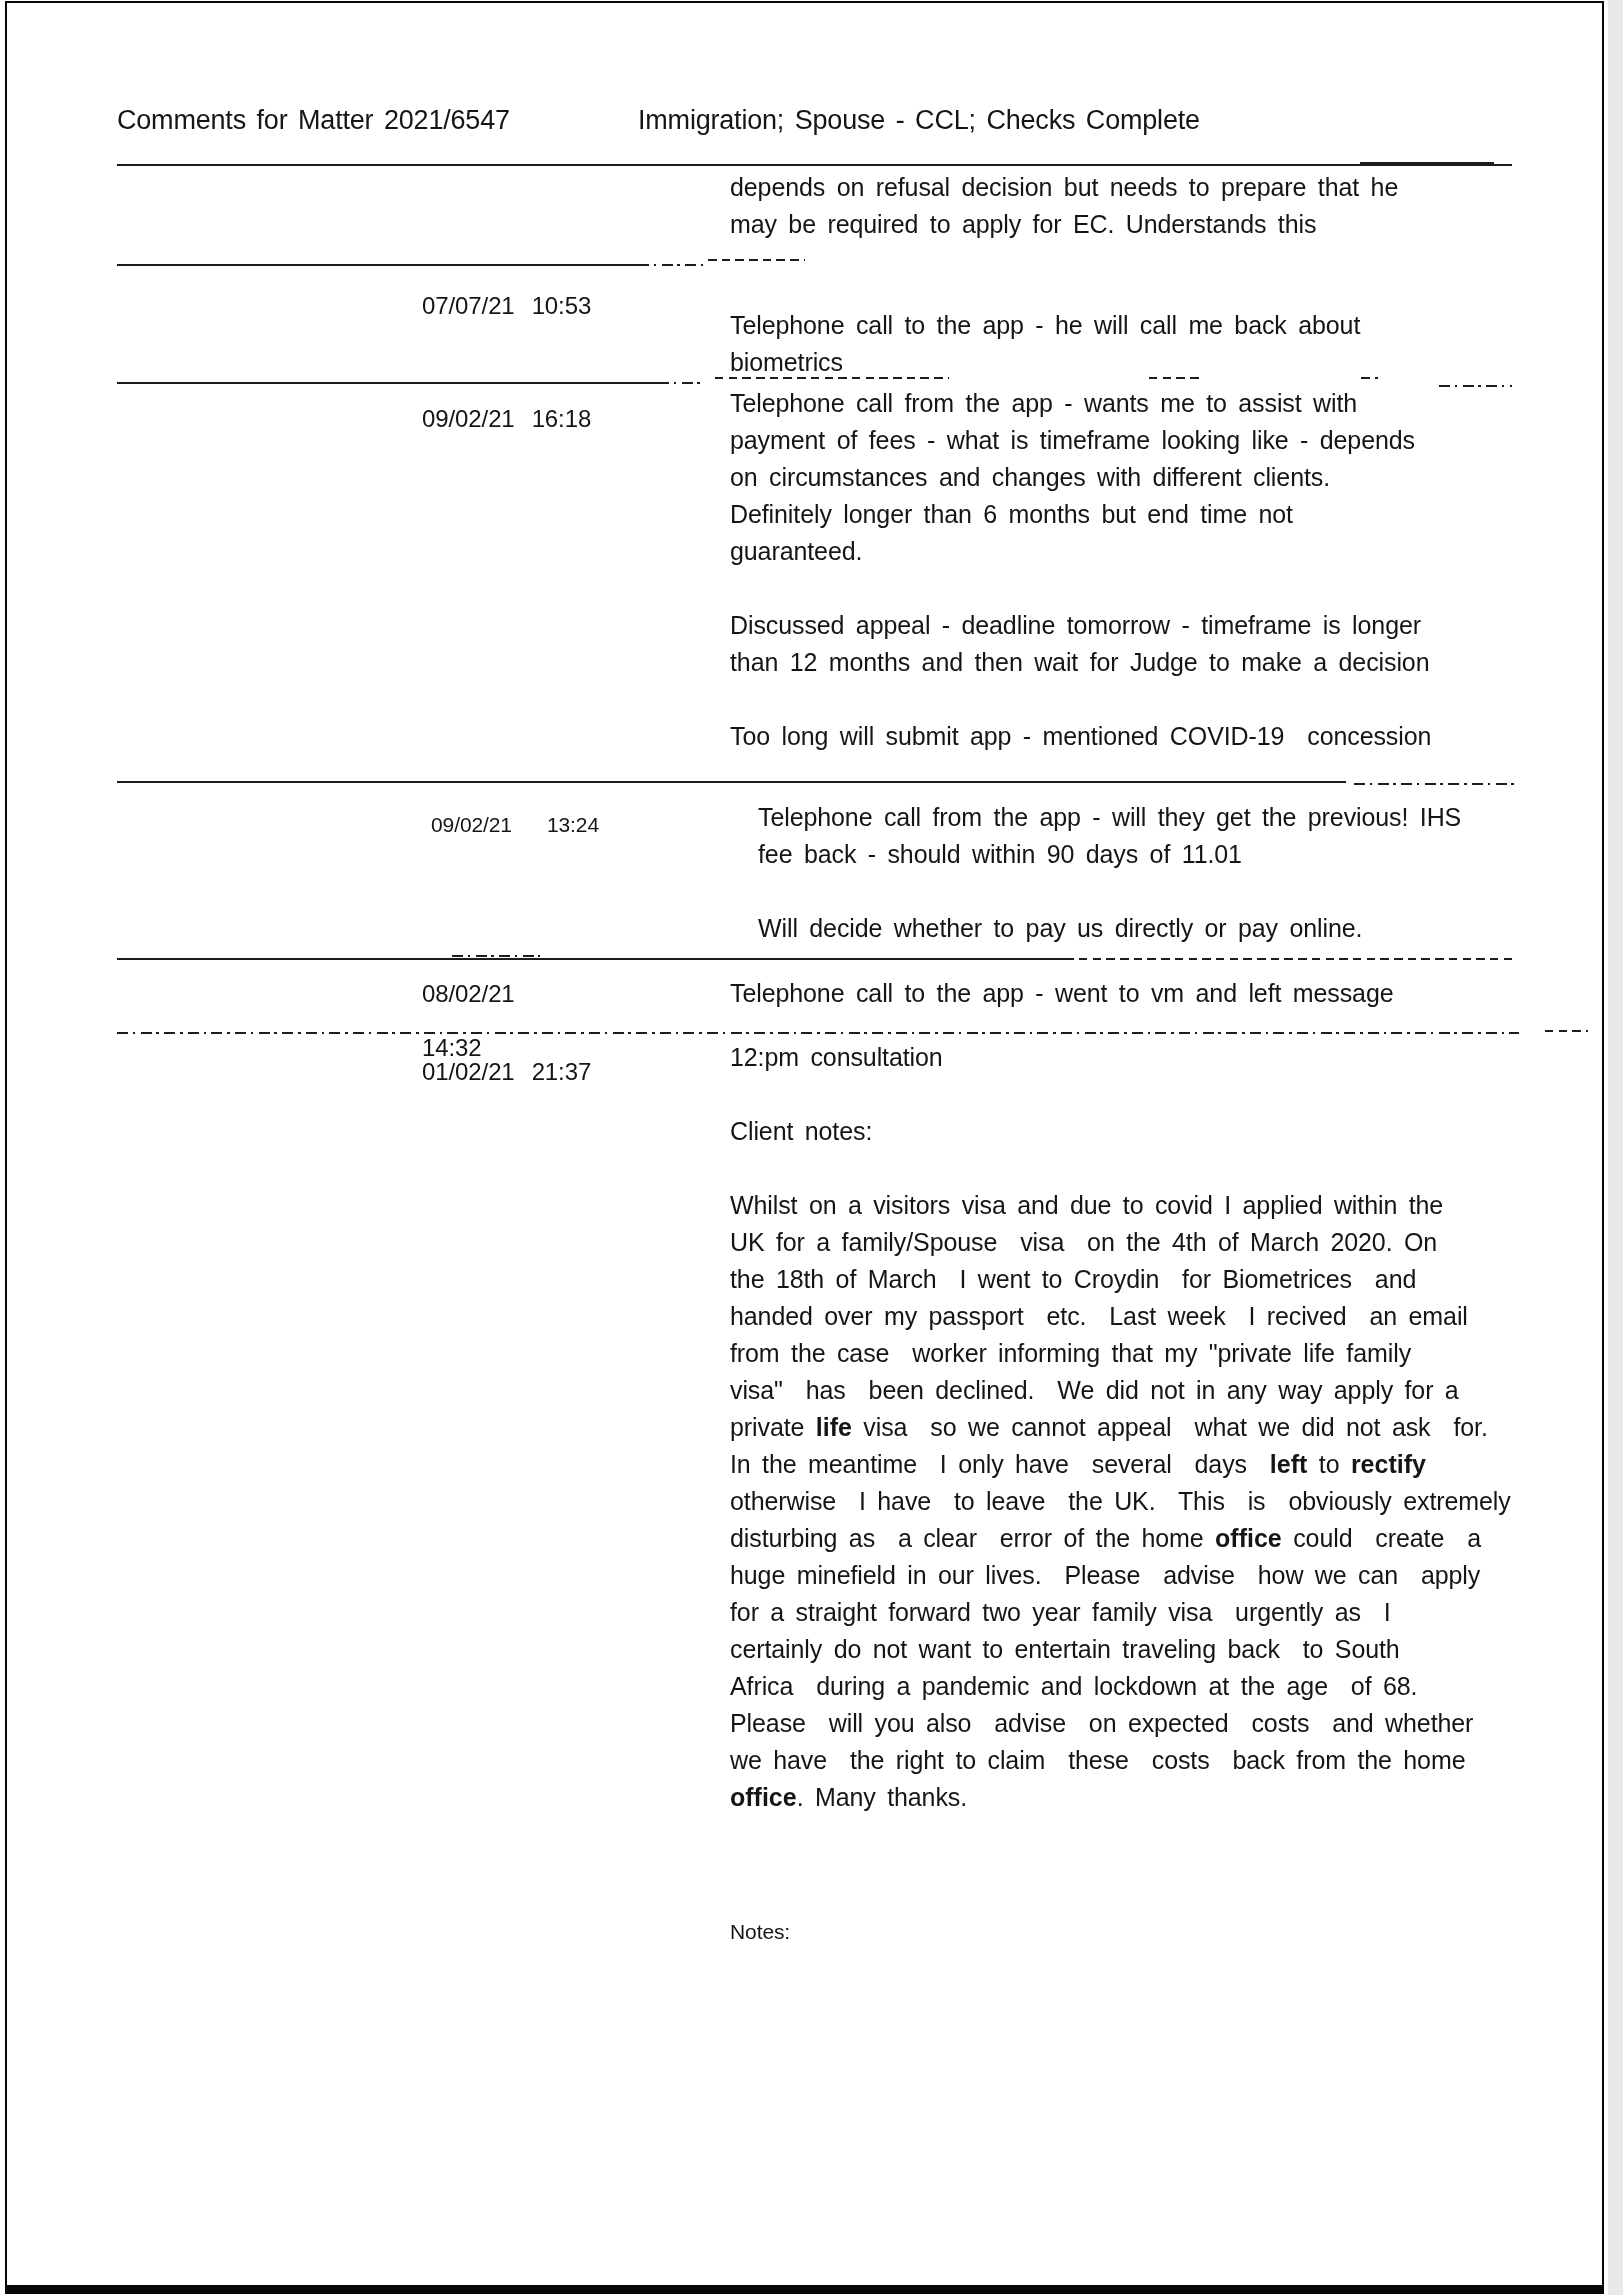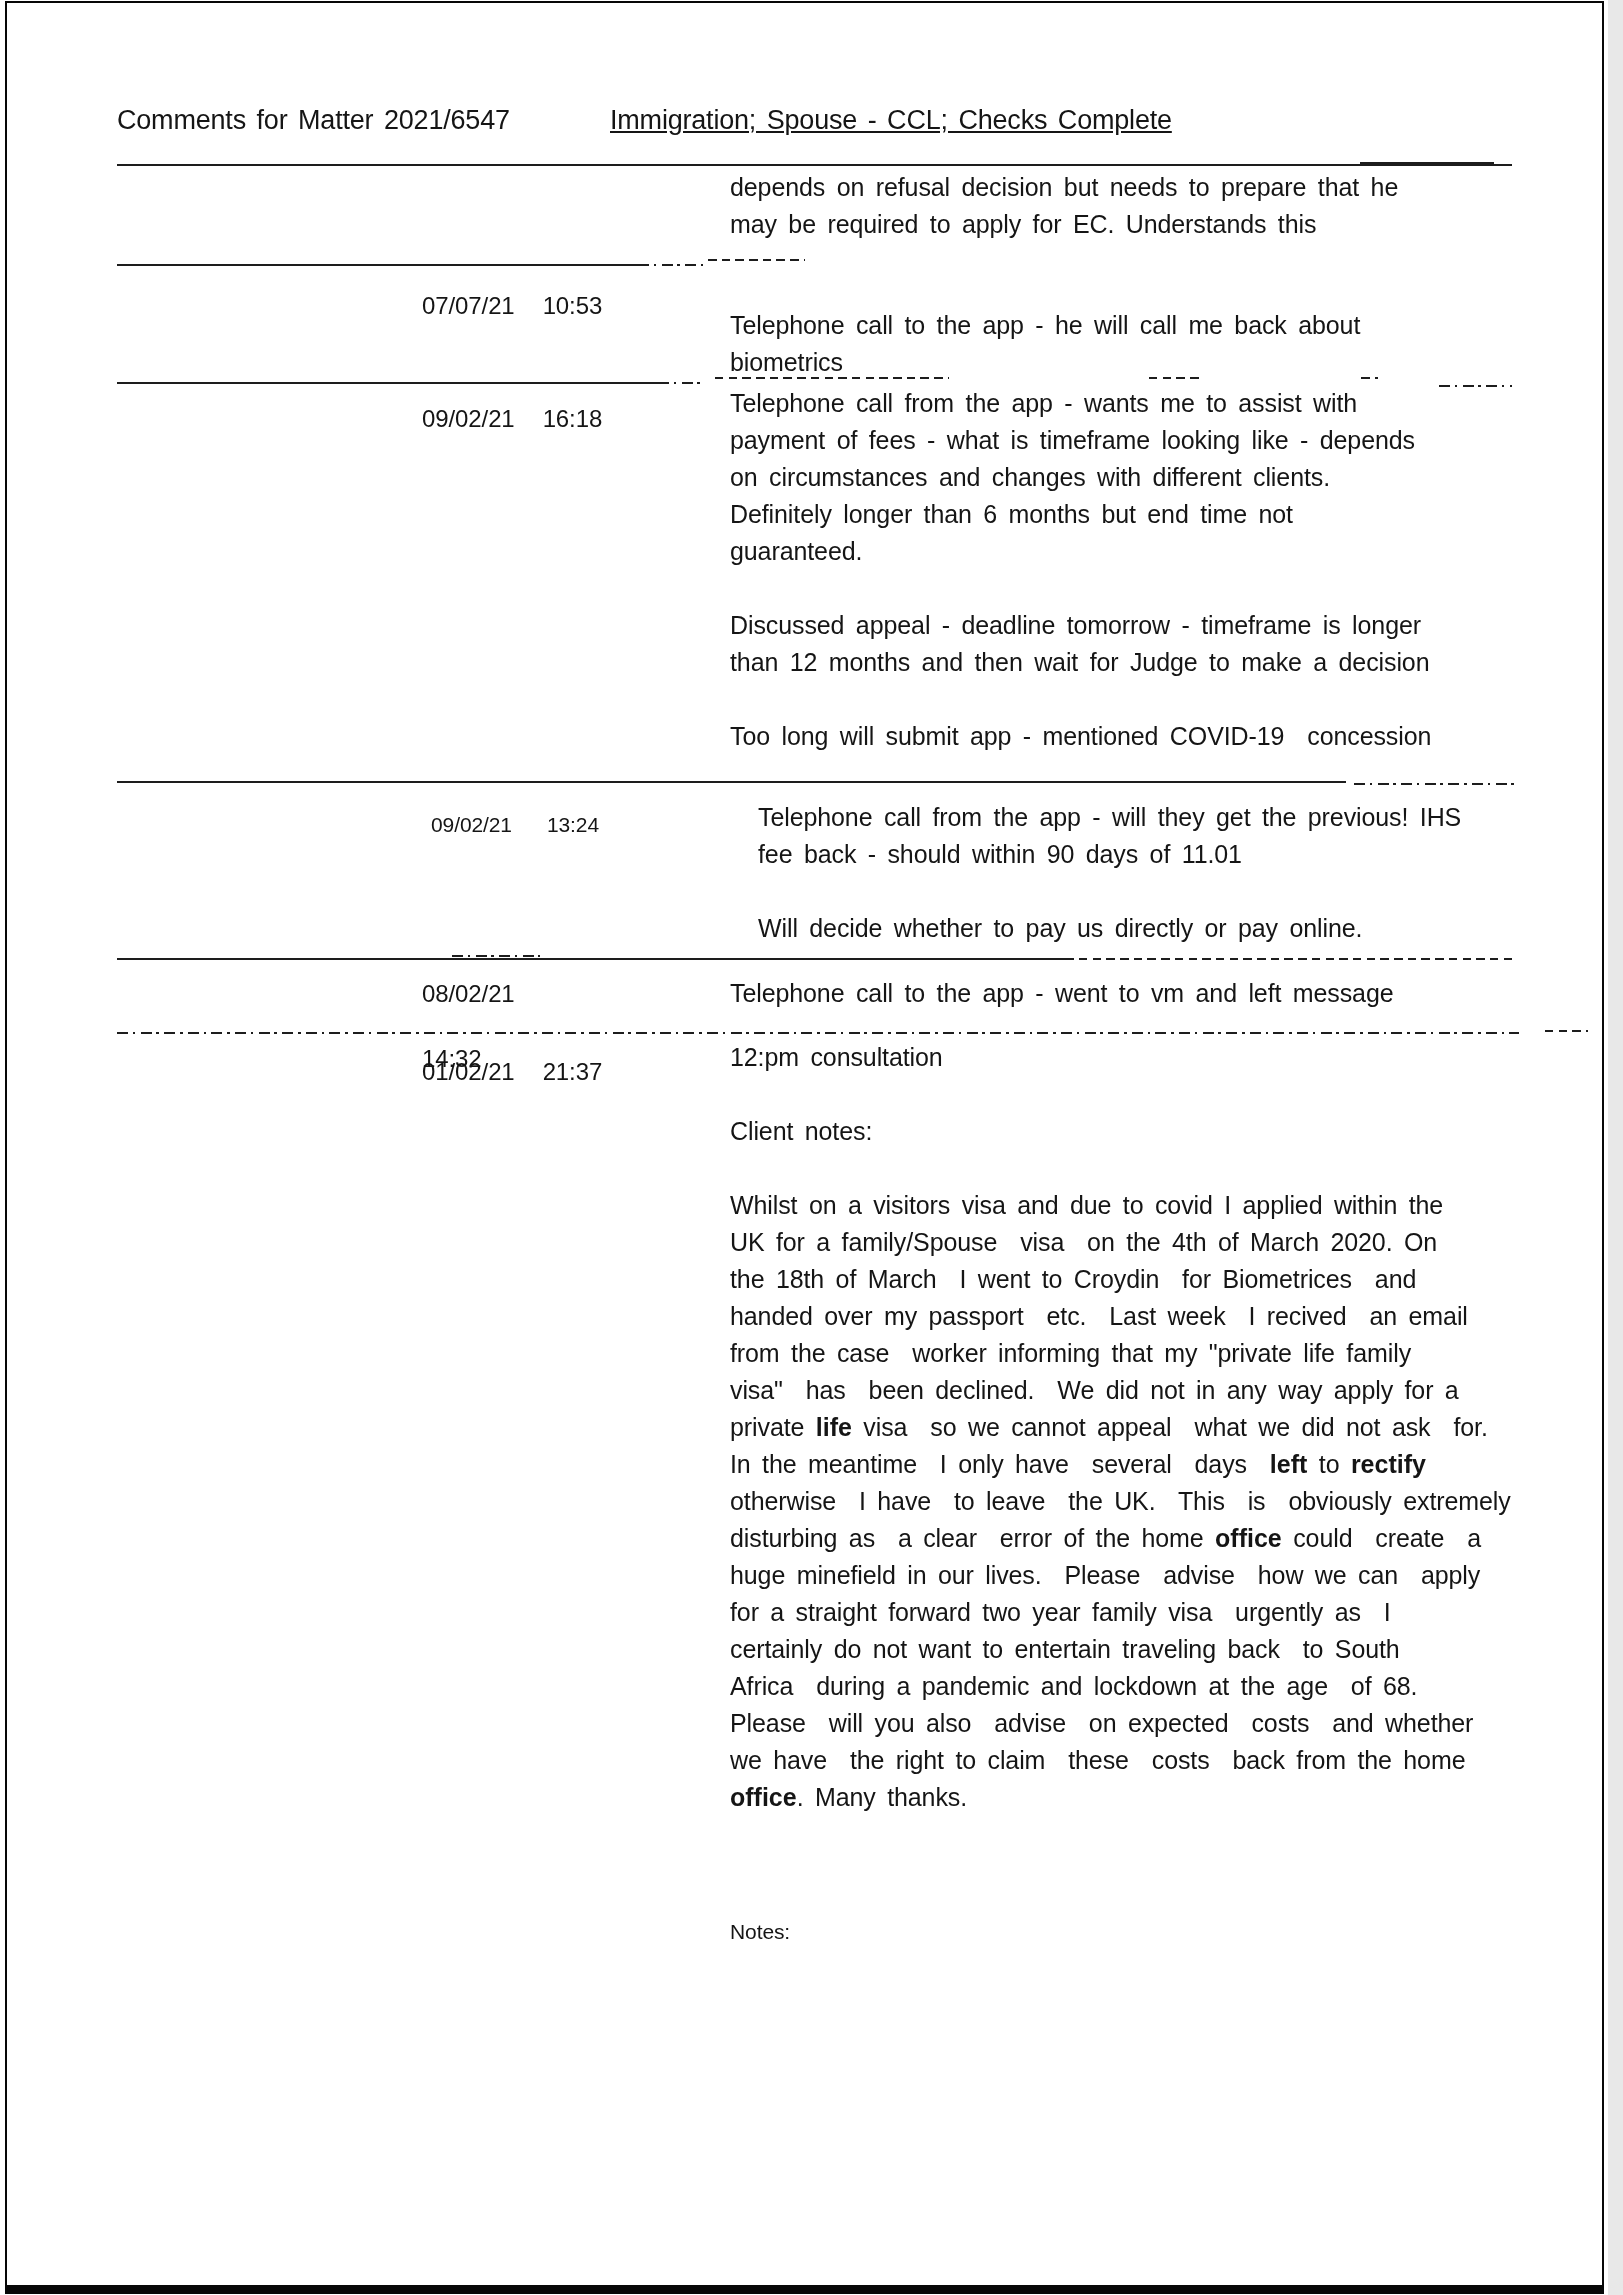--- a/index.html
+++ b/index.html
@@ -5,29 +5,29 @@
   html,body{margin:0;padding:0;background:#e8e8e8;}
   .page{
     position:relative;width:1608px;height:2295px;background:#ffffff;
     font-family:"Liberation Sans",sans-serif;color:#151515;overflow:hidden;
   }
   .frame{position:absolute;left:5.2px;top:1.3px;right:3.9px;bottom:1.3px;border:2.6px solid #070707;pointer-events:none;}
   .bbar{position:absolute;left:6.5px;right:3.9px;bottom:2px;height:8.5px;background:#070707;}
 
   .hdr{position:absolute;top:103px;height:34px;line-height:34px;font-size:27px;letter-spacing:-0.2px;word-spacing:3.3px;white-space:pre;}
   .hdr-left{left:117px;}
-  .hdr-right{left:610px;text-decoration:underline;}
+  .hdr-right{left:638px;}
 
   
   .sep{position:absolute;height:2px;background:#1d1d1d;}
   .sep.thick{height:3.9px;}
   .sep.dashed{background:repeating-linear-gradient(90deg,#1d1d1d 0 8.5px,transparent 8.5px 13.7px);}
   .sep.dashdot{background:repeating-linear-gradient(90deg,#1d1d1d 0 11px,transparent 11px 15.7px,#1d1d1d 15.7px 18.3px,transparent 18.3px 23.6px);}
 
-  .cdate{position:absolute;left:422px;display:flex;gap:28px;font-size:24px;height:37px;line-height:37px;letter-spacing:-0.1px;white-space:pre;}
+  .cdate{position:absolute;left:422px;display:flex;gap:17px;font-size:24px;height:37px;line-height:37px;letter-spacing:-0.1px;white-space:pre;}
   .cdate.small{left:431px;font-size:21px;gap:35px;}
 
   .ctext{position:absolute;left:730px;width:792px;}
   .tl{height:37px;line-height:37px;font-size:25px;letter-spacing:-0.1px;word-spacing:4.6px;white-space:pre;}
   .ctext.lh57 .tl{height:37px;line-height:37px;}
   .tl b{font-weight:bold;letter-spacing:0;}
 
   .notes{position:absolute;left:730px;top:1913px;height:37px;line-height:37px;font-size:21px;letter-spacing:-0.1px;word-spacing:4.6px;white-space:pre;}
 </style>
 </head>

